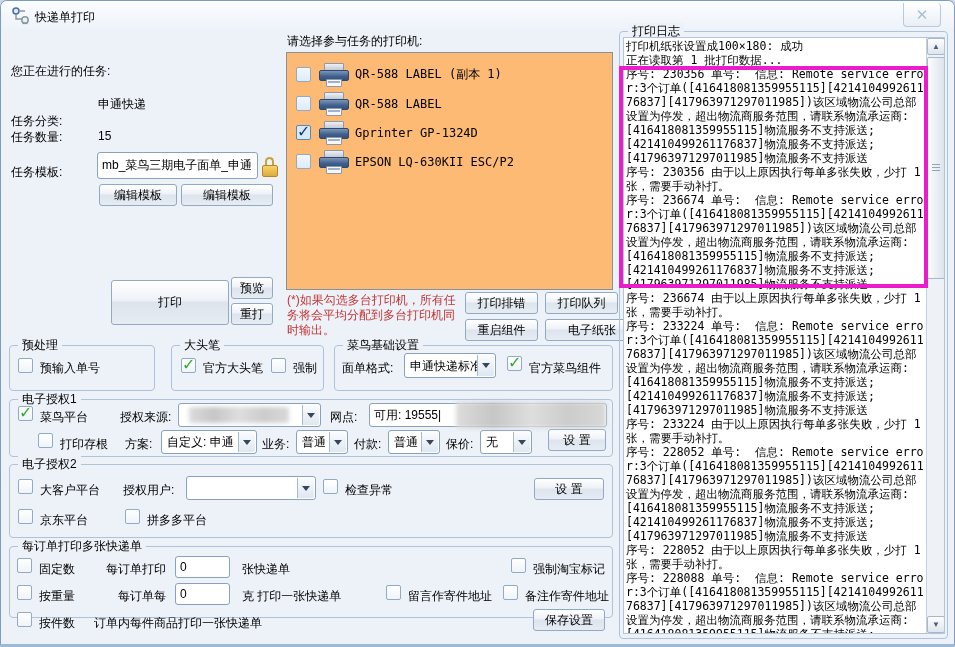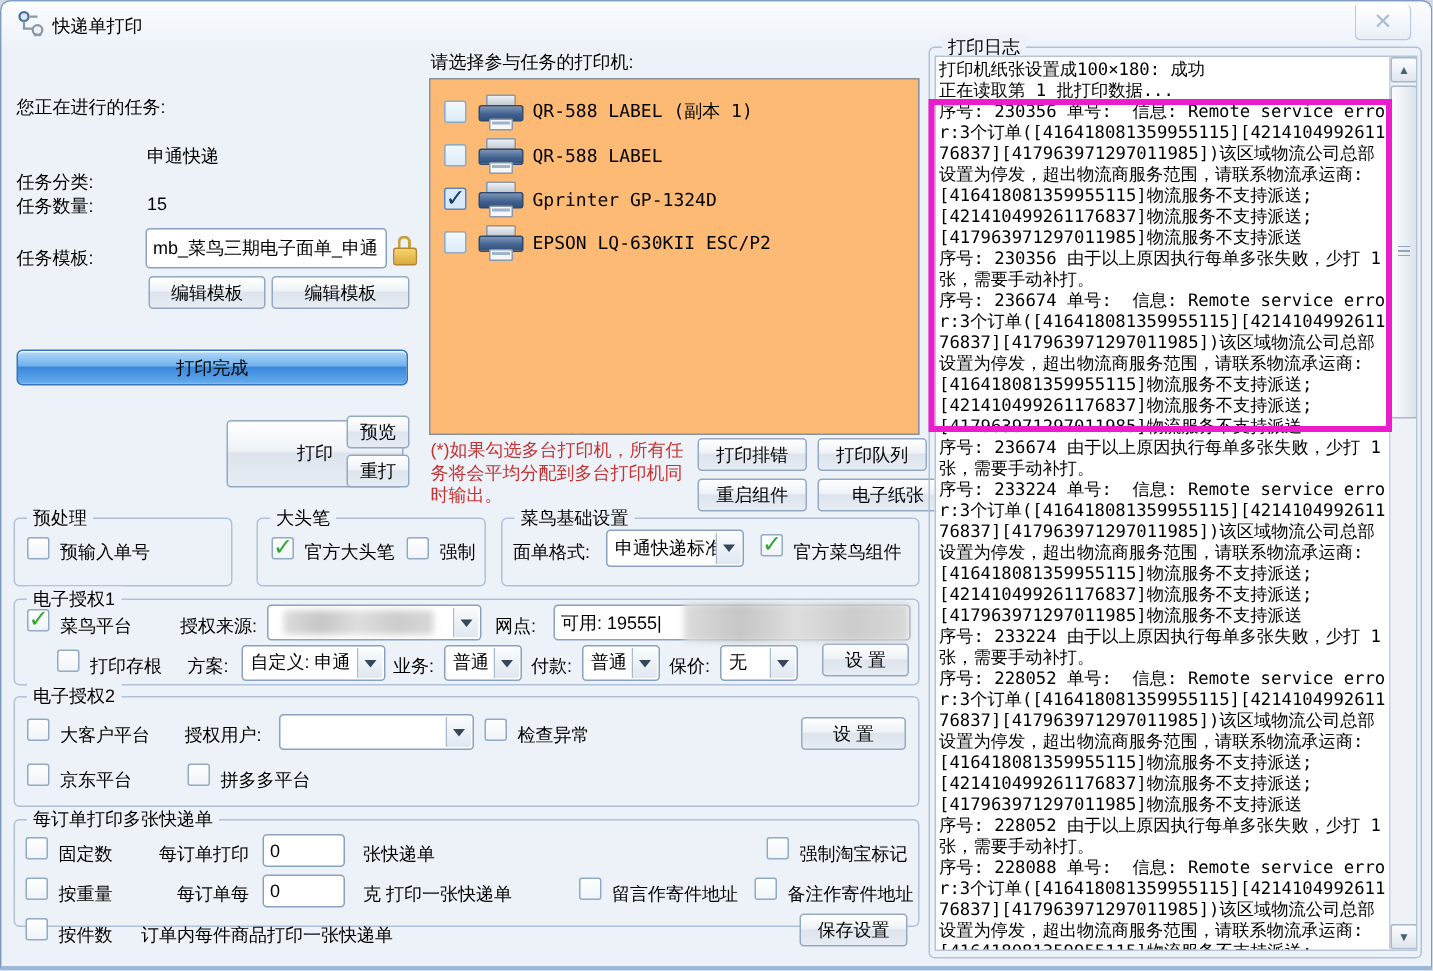--- a/index.html
+++ b/index.html
@@ -114,23 +114,22 @@
   <div class="lbl" style="left:10px;top:163px;">任务模板:</div>
   <div class="tbox" style="left:96px;top:151px;width:161px;height:27px;line-height:25px;white-space:nowrap;overflow:hidden;">mb_菜鸟三期电子面单_申通</div>
   <span class="lock-icon">
       <span class="shackle"></span>
       <span class="body"></span>
     </span>
 
   <div class="btn" style="left:98px;top:183px;width:78px;height:22px;">编辑模板</div>
   <div class="btn" style="left:180px;top:183px;width:92px;height:22px;">编辑模板</div>
 
-  <div class="btn btn-primary" style="left:10px;top:232px;width:261px;height:24px;">打印完成</div>
-
-  <div class="btn" style="left:110px;top:279px;width:118px;height:45px;margin-left:40px;">打印</div>
+
+  <div class="btn" style="left:110px;top:279px;width:118px;height:45px;">打印</div>
   <div class="btn" style="left:230px;top:276px;width:42px;height:22px;">预览</div>
   <div class="btn" style="left:230px;top:302px;width:42px;height:22px;">重打</div>
 
   <div class="lbl" style="left:286px;top:32px;">请选择参与任务的打印机:</div>
 
   <div class="printer-list">
     <div class="printer-row">
       <span class="cbx blue"></span>
       <span class="printer-icon">
         <span class="p-top"></span>

